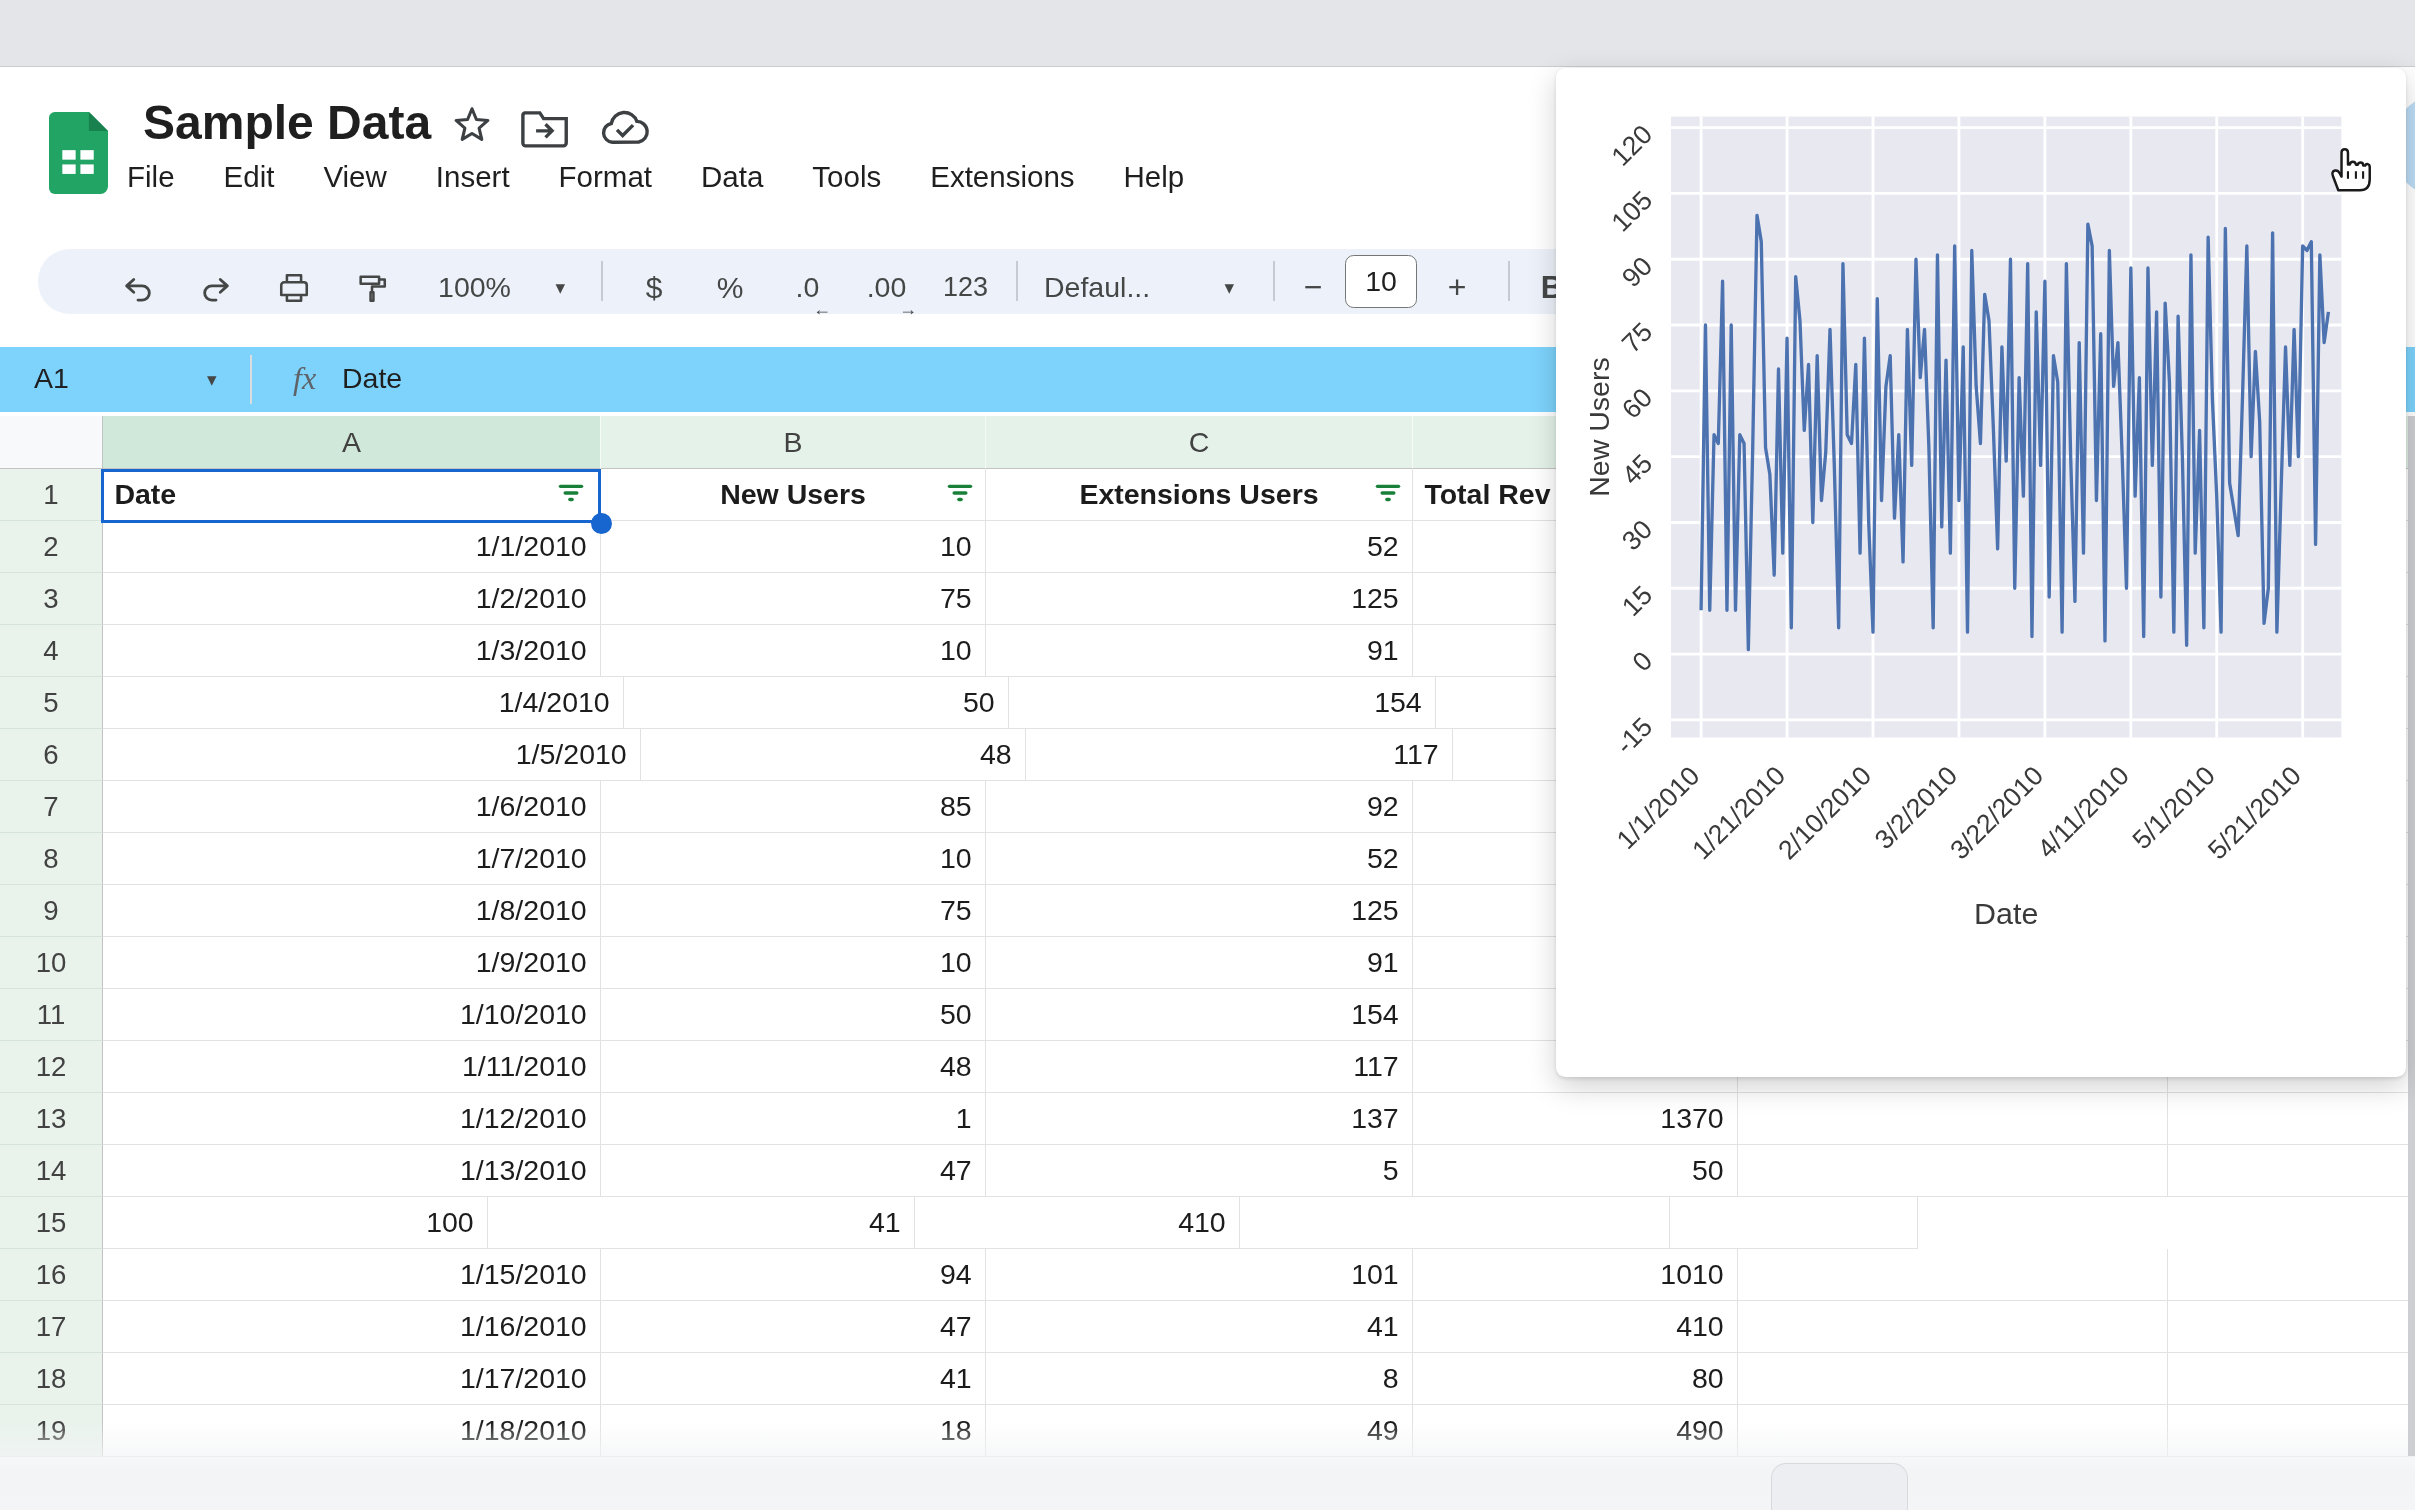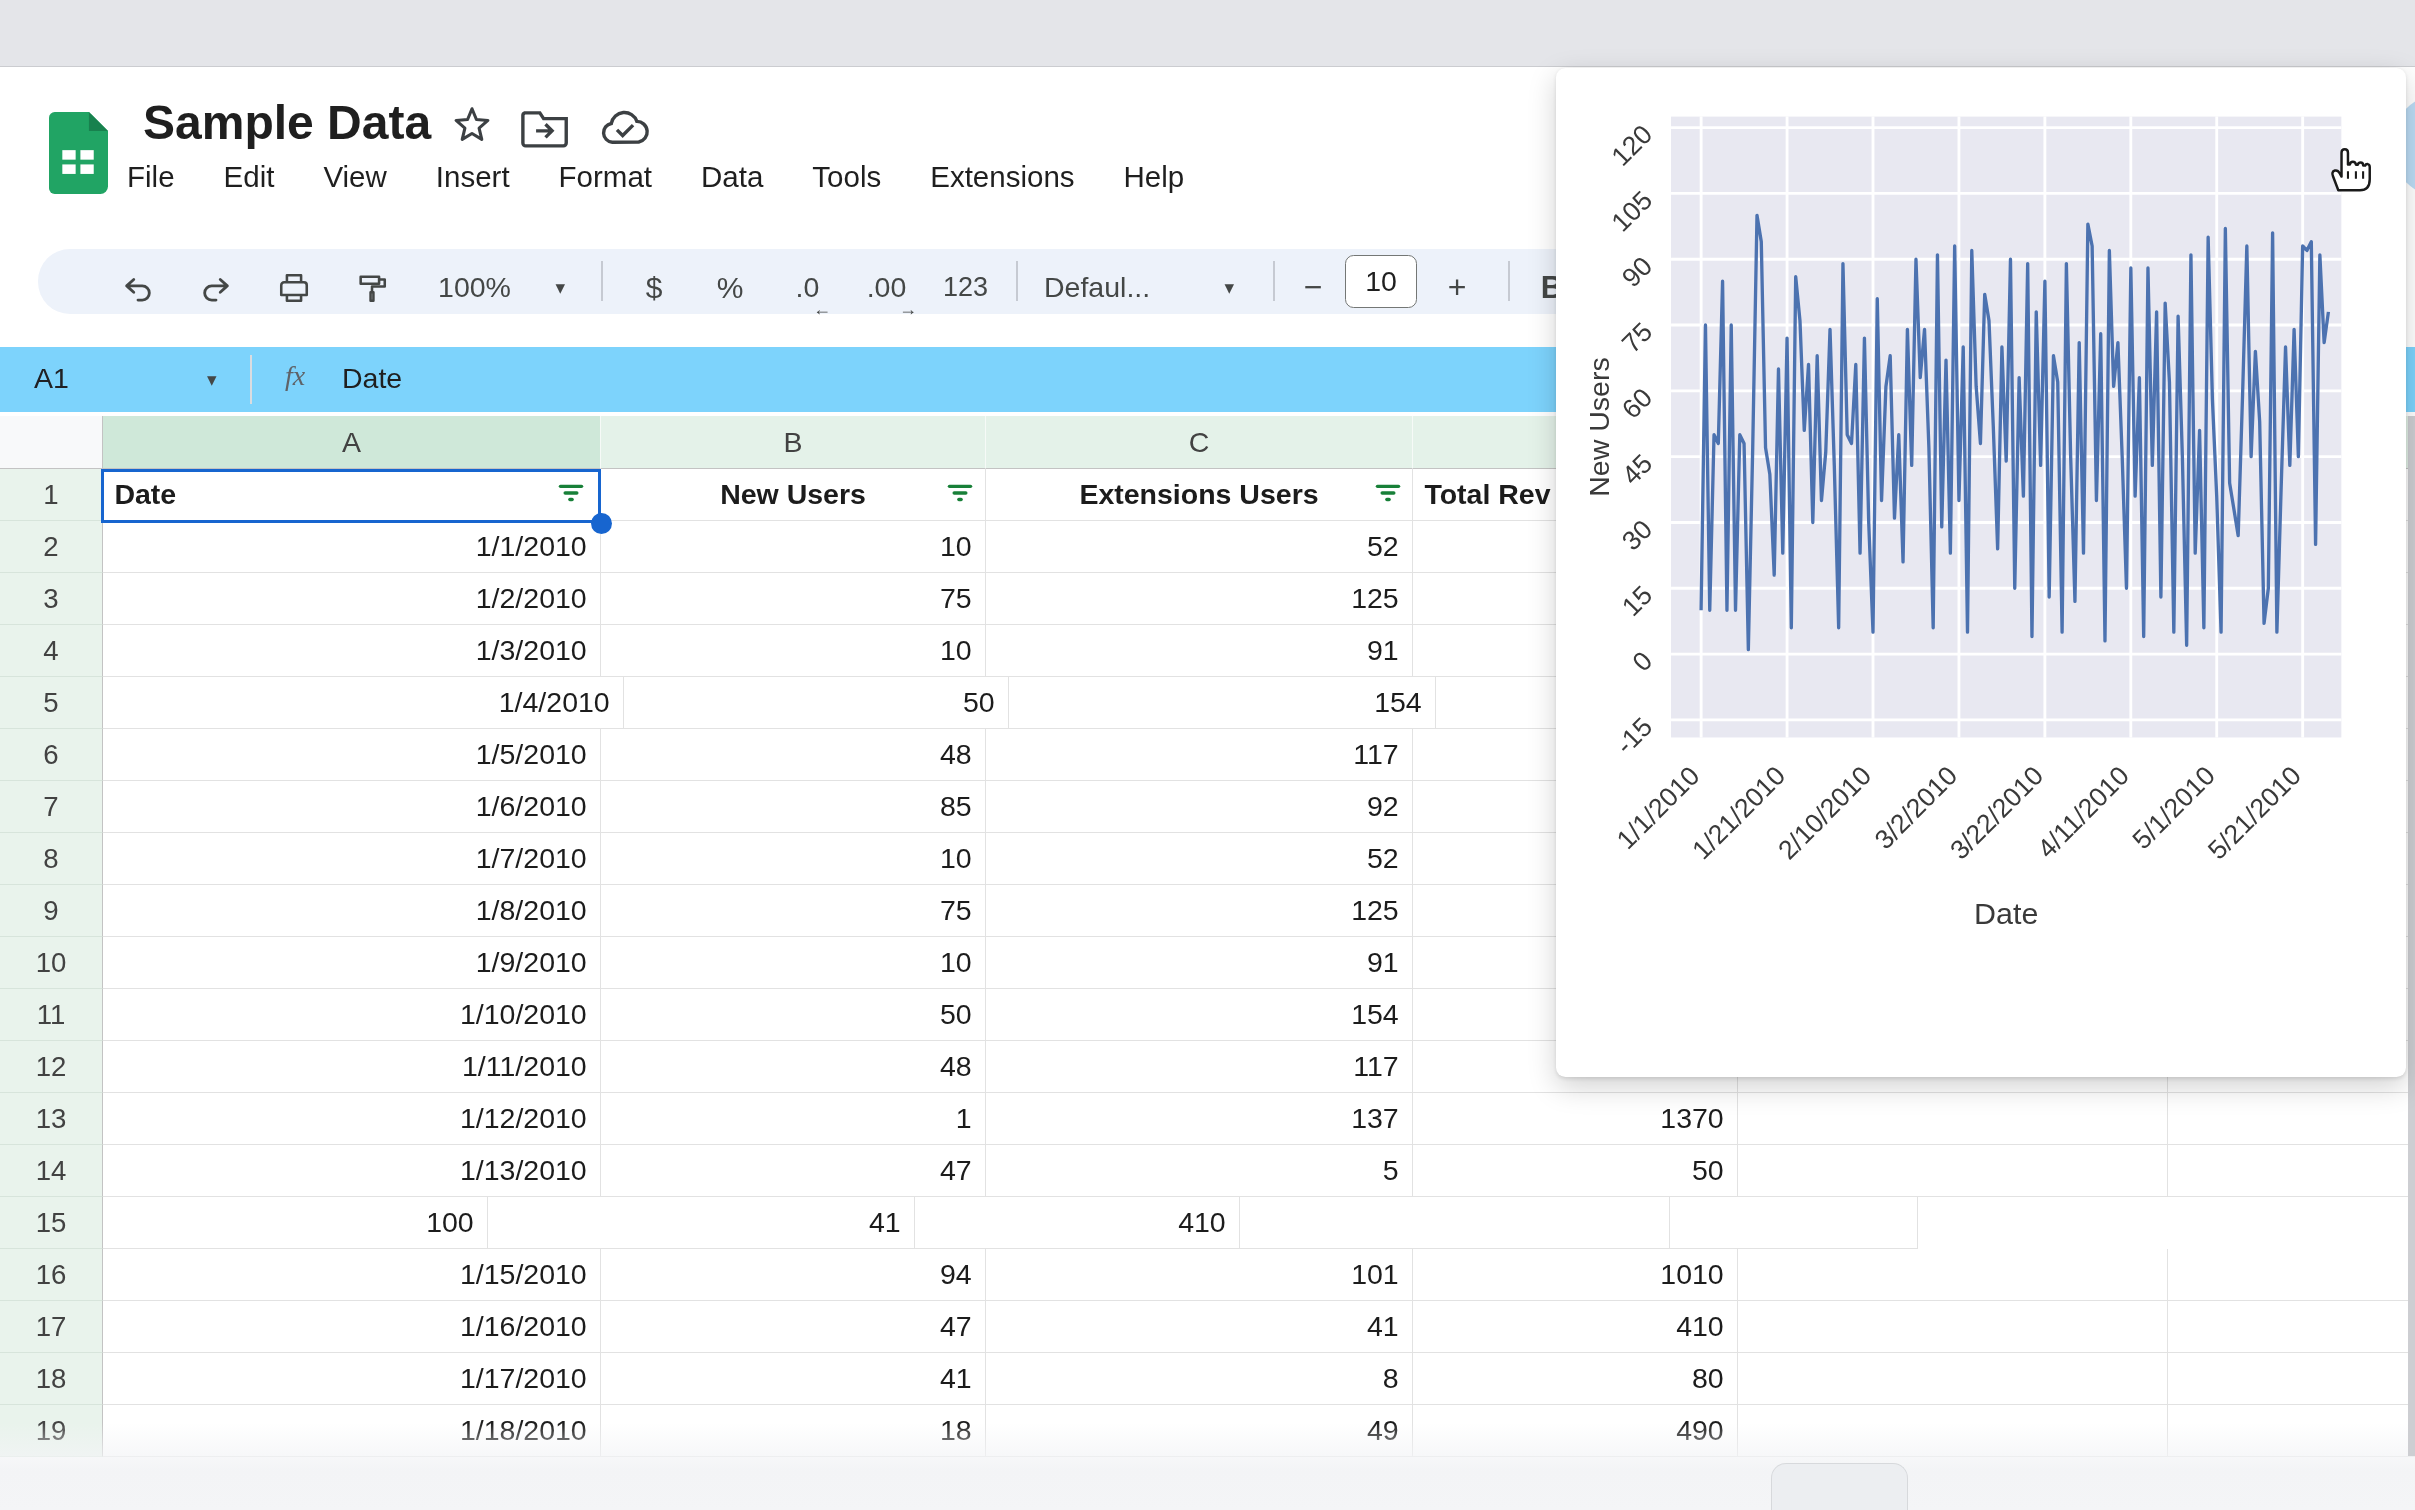--- a/index.html
+++ b/index.html
@@ -24,21 +24,21 @@
   .caret{font-size:19px;color:#444746;}
   #font-size-box{position:absolute;left:1307px;top:5.7px;width:70px;height:51px;border:1.9px solid #747775;
       border-radius:8.6px;background:#fff;display:flex;align-items:center;justify-content:center;font-size:28.5px;color:#1f1f1f;}
   .dec-arrow{position:absolute;font-size:18px;bottom:5.7px;}
 
   
   #formula-bar{left:0;top:347px;width:2416px;height:65px;background:#7dd3fc;}
   #name-box{position:absolute;left:34px;top:15px;font-size:28.5px;color:#202124;}
   #name-caret{position:absolute;left:207px;top:21px;}
   #fb-divider{position:absolute;left:250px;top:7.6px;width:1.9px;height:49px;background:#dadce0;}
-  #fx-icon{position:absolute;left:285px;top:13.3px;font-size:28px;font-style:italic;color:#5f6368;font-family:"Liberation Serif",serif;text-align:right;}
+  #fx-icon{position:absolute;left:293px;top:13.3px;font-size:32px;font-style:italic;color:#5f6368;font-family:"Liberation Serif",serif;text-align:right;}
   #formula-content{position:absolute;left:342px;top:15px;font-size:28.5px;color:#1f1f1f;}
 
   
   #grid{left:0;top:416px;}
   #col-headers{position:absolute;left:0;top:0;height:53px;display:flex;}
   .corner{width:103px;height:53px;background:#f8f9fa;border-right:1.9px solid #c3c3c3;border-bottom:1.9px solid #c3c3c3;box-sizing:border-box;}
   .col-h{height:53px;display:flex;align-items:center;justify-content:center;font-size:28.5px;color:#424242;
          border-right:1.9px solid #f6faf7;border-bottom:1.9px solid #c3c3c3;box-sizing:border-box;background:#e4f2e9;}
   .col-h.sel{background:#cfe8d9;}
   #rows{position:absolute;left:0;top:53px;}
@@ -304,21 +304,21 @@
           </div>
           <div class="cell" style="width: 430px;">
             <span></span>
           </div>
           <div class="cell" style="width: 248px;">
             <span></span>
           </div>
         </div>
         <div class="grid-row">
           <div class="row-h">6</div>
-          <div class="cell" style="width: 498px;">
+          <div class="cell" style="width: 538px;">
             <span>1/5/2010</span>
           </div>
           <div class="cell" style="width: 385px;">
             <span>48</span>
           </div>
           <div class="cell" style="width: 427px;">
             <span>117</span>
           </div>
           <div class="cell" style="width: 325px;">
             <span></span>

